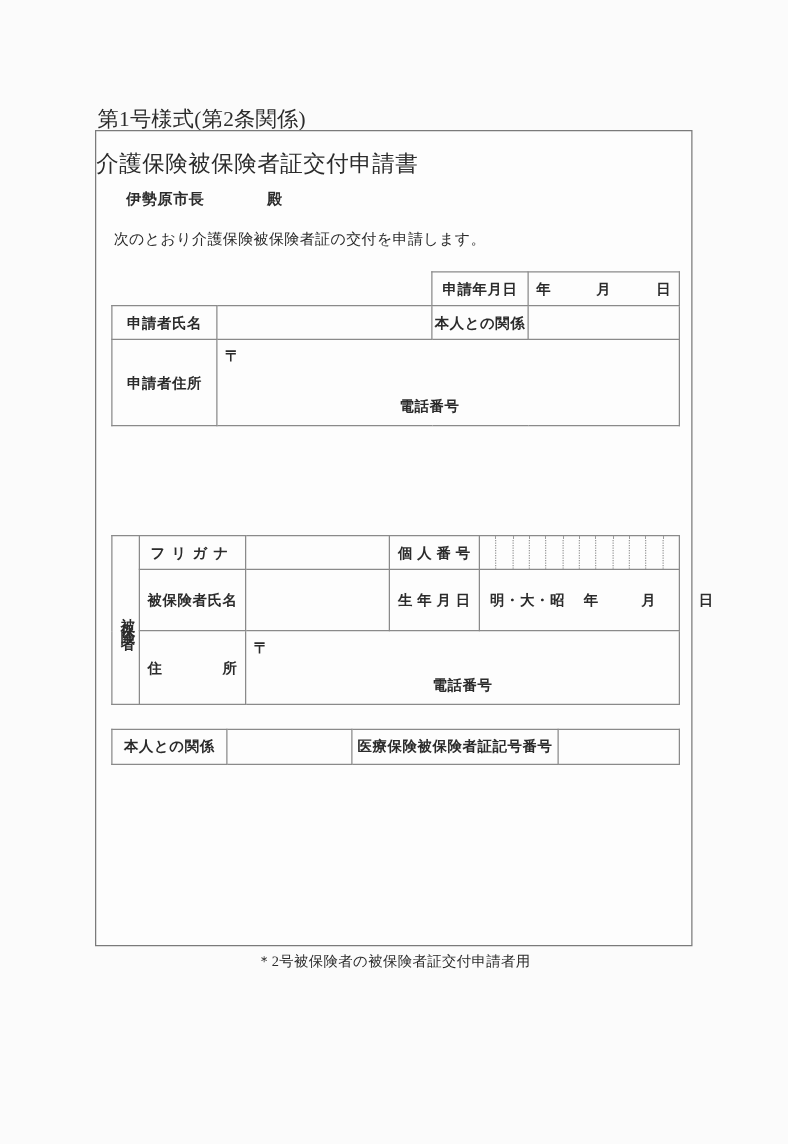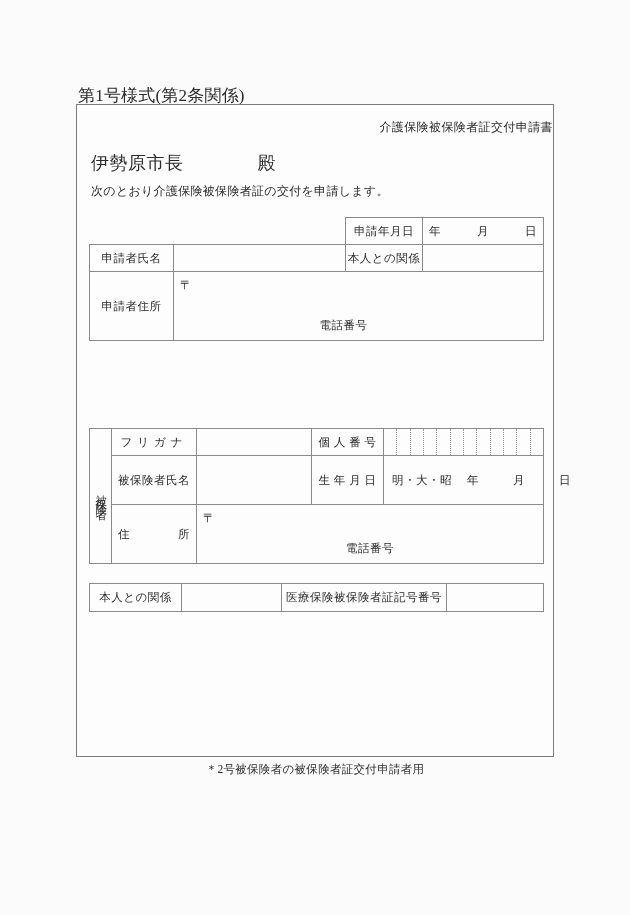--- a/index.html
+++ b/index.html
@@ -36,49 +36,51 @@
     border: 1px solid #7a7a7a;
     box-sizing: border-box;
     background: #fdfdfd;
   }
 
   .doc-title {
     position: absolute;
     left: 0;
     top: 14px;
     width: 100%;
-    text-align: right;
+    text-align: left;
+    font-size: 18px;
+    letter-spacing: 0.4px;
+  }
+
+  .addressee {
+    position: absolute;
+    left: 24px;
+    top: 46px;
     font-size: 12px;
-    letter-spacing: 0.4px;
-  }
-
-  .addressee {
-    position: absolute;
-    left: 14px;
-    top: 46px;
-    font-size: 18px;
     letter-spacing: 0.5px;
     white-space: pre;
+    font-weight: bold;
   }
 
   .intro-sentence {
     position: absolute;
     left: 14px;
     top: 78px;
     font-size: 12px;
     letter-spacing: 0.3px;
     white-space: nowrap;
   }
 
   
   .ftable {
     position: absolute;
     border-collapse: collapse;
     table-layout: fixed;
     font-size: 11.5px;
+    font-weight: bold;
   }
   .ftable td {
     border: 1px solid #8a8a8a;
     padding: 0;
     vertical-align: middle;
     height: 26px;
   }
   .cell-label {
     text-align: center;
     letter-spacing: 0.5px;

